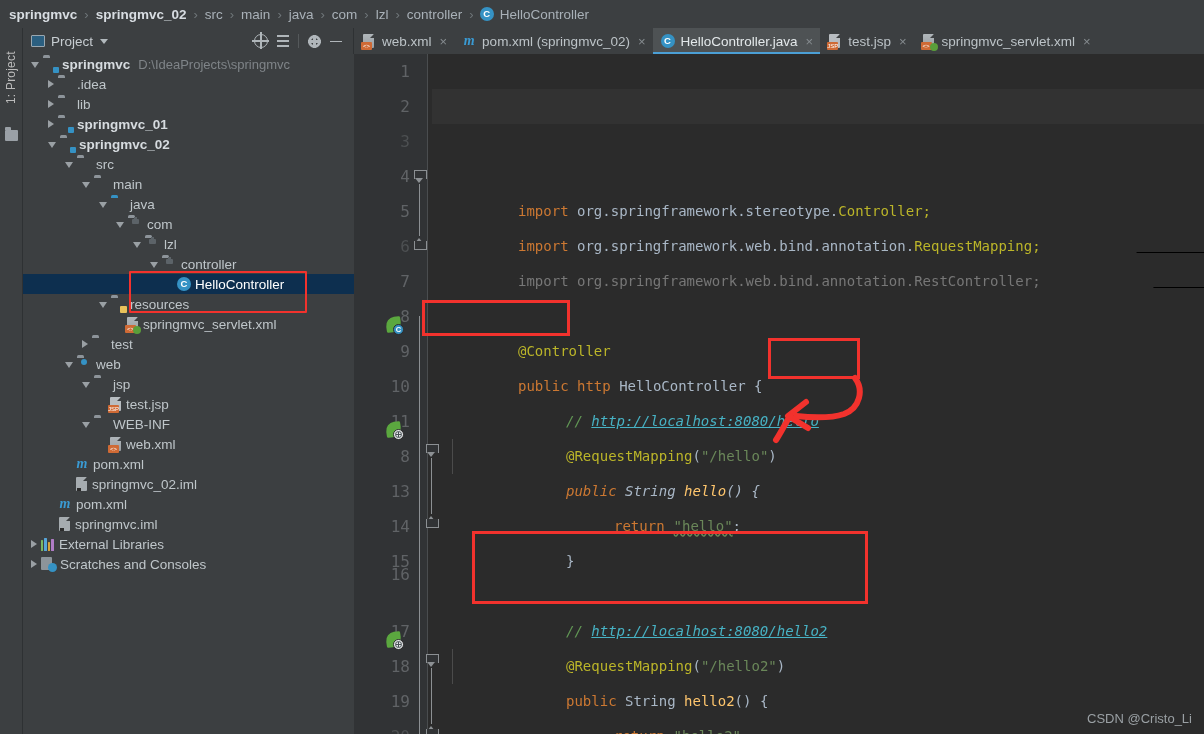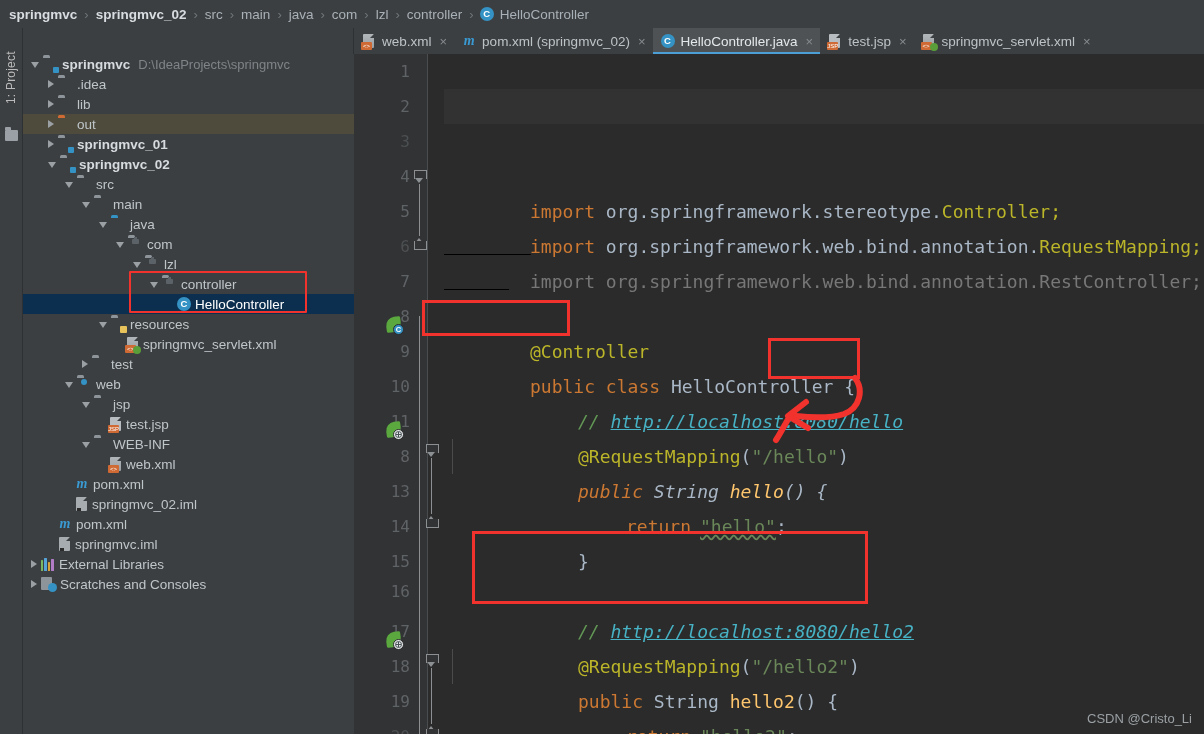--- a/index.html
+++ b/index.html
@@ -196,23 +196,23 @@
     position: absolute; left: 354px; top: 54px; width: 850px; height: 680px;
     background: #2b2b2b;
   }
   .gutter {
     position: absolute; left: 0; top: 0; width: 74px; height: 680px;
     background: #313335; border-right: 1px solid #4a4d4f;
   }
   .code-area { position: absolute; left: 74px; top: 0; right: 0; height: 680px; }
 
   .codeline {
-    position: absolute; left: 16px; right: 0; height: 35px;
-    font-family: "DejaVu Sans Mono", monospace; font-size: 18px;
-    line-height: 35px; white-space: pre;
+    position: absolute; left: 4px; right: 0; height: 35px;
+    font-family: "DejaVu Sans Mono", monospace; font-size: 14px;
+    line-height: 35px; white-space: pre; text-align: right;
   }
   .codeline.cur { background: #323232; }
   .lnum {
     position: absolute; width: 56px; text-align: right; left: 0;
     color: #606366; font-family: "DejaVu Sans Mono", monospace;
     font-size: 16px; line-height: 35px;
   }
   .lnum.dim { color: #4d5052; }
   .codetxt { position: absolute; left: 86px; }
 
@@ -321,45 +321,63 @@
       <span class="bc-label">HelloController</span>
     </div>
   </div>
 
   <div class="toolstrip">
     <div class="vlabel">1: Project</div>
     <div class="sfolder"></div>
   </div>
 
   <div class="project-panel">
+    <div class="pp-header">
+      <div class="win-icon"></div>
+      <span class="pp-title">Project</span>
+      <span class="pp-caret"></span>
+      <div class="pp-actions">
+        <div class="pp-act">
+            <span class="ic-target"></span>
+          </div>
+        <div class="pp-act">
+            <span class="ic-collapse">
+              <i></i>
+              <i></i>
+              <i></i>
+            </span>
+          </div>
+        <div class="pp-divider"></div>
+        <div class="pp-act">
+            <span class="ic-gear"></span>
+          </div>
+        <div class="pp-act">
+            <span class="ic-min"></span>
+          </div>
+      </div>
+    </div>
     <div class="tree" id="tree">
         <div class="row">
           <span style="display:inline-block;width:8px;flex:0 0 auto"></span>
           <span class="arrow open"></span>
           <span class="ico"><span class="fold"></span><span class="badge-sq"></span></span>
           <span class="node-label bold">springmvc</span>
           <span class="node-path">D:\IdeaProjects\springmvc</span>
         </div>
         <div class="row">
           <span style="display:inline-block;width:25px;flex:0 0 auto"></span>
           <span class="arrow"></span>
           <span class="ico"><span class="fold"></span></span>
           <span class="node-label">.idea</span>
         </div>
         <div class="row">
           <span style="display:inline-block;width:25px;flex:0 0 auto"></span>
           <span class="arrow"></span>
           <span class="ico"><span class="fold"></span></span>
           <span class="node-label">lib</span>
-        </div>
-        <div class="row sel-olive">
-          <span style="display:inline-block;width:25px;flex:0 0 auto"></span>
-          <span class="arrow"></span>
-          <span class="ico"><span class="fold orange"></span></span>
-          <span class="node-label">out</span>
         </div>
         <div class="row">
           <span style="display:inline-block;width:25px;flex:0 0 auto"></span>
           <span class="arrow"></span>
           <span class="ico"><span class="fold"></span><span class="badge-sq"></span></span>
           <span class="node-label bold">springmvc_01</span>
         </div>
         <div class="row">
           <span style="display:inline-block;width:25px;flex:0 0 auto"></span>
           <span class="arrow open"></span>
@@ -576,21 +594,21 @@
         <span class="codetxt"><span class="kw">import</span><span class="def"> org.springframework.web.bind.annotation.</span><span class="ann">RequestMapping;</span></span>
       </div>
       <div class="codeline" style="top:175px;">
         <span class="codetxt gray">import org.springframework.web.bind.annotation.RestController;</span>
       </div>
       <div class="codeline" style="top:210px;"></div>
       <div class="codeline" style="top:245px;">
         <span class="codetxt"><span class="ann">@Controller</span></span>
       </div>
       <div class="codeline" style="top:280px;">
-        <span class="codetxt"><span class="kw">public</span><span class="kw"> class</span><span class="def"> HelloController</span><span class="def"> {</span></span>
+        <span class="codetxt"><span class="kw">public</span><span class="kw"> http</span><span class="def"> HelloController</span><span class="def"> {</span></span>
       </div>
       <div class="codeline" style="top:315px;">
         <span class="codetxt" style="left:134px;"><span class="cmt">// </span><span class="url">http://localhost:8080/hello</span></span>
       </div>
       <div class="codeline" style="top:350px;">
         <span class="codetxt" style="left:134px;"><span class="ann">@RequestMapping</span><span class="def">(</span><span class="str">"/hello"</span><span class="def">)</span></span>
       </div>
       <div class="codeline" style="top:385px;">
         <span class="codetxt" style="left:134px;font-style:italic;"><span class="kw">public</span><span class="def"> String</span><span class="meth"> hello</span><span class="def">() {</span></span>
       </div>
@@ -628,21 +646,21 @@
         <div class="lnum dim" style="top: 175px;">6</div>
         <div class="lnum" style="top: 210px;">7</div>
         <div class="lnum" style="top: 245px;">8</div>
         <div class="lnum" style="top: 280px;">9</div>
         <div class="lnum" style="top: 315px;">10</div>
         <div class="lnum" style="top: 350px;">11</div>
         <div class="lnum" style="top: 385px;">8</div>
         <div class="lnum" style="top: 420px;">13</div>
         <div class="lnum" style="top: 455px;">14</div>
         <div class="lnum" style="top: 490px;">15</div>
-        <div class="lnum" style="top: 520px;">16</div>
+        <div class="lnum" style="top: 503px;">16</div>
         <div class="lnum" style="top: 560px;">17</div>
         <div class="lnum" style="top: 595px;">18</div>
         <div class="lnum" style="top: 630px;">19</div>
         <div class="lnum dim" style="top: 665px;">20</div>
       </div>
 
     <div class="fold-arrowdn" style="position:absolute; left:60px; top:116px;"></div>
     <div class="fold-line" style="left:65px; top:130px; height:52px;"></div>
     <div class="fold-arrowup" style="position:absolute; left:60px; top:182px;"></div>
 

